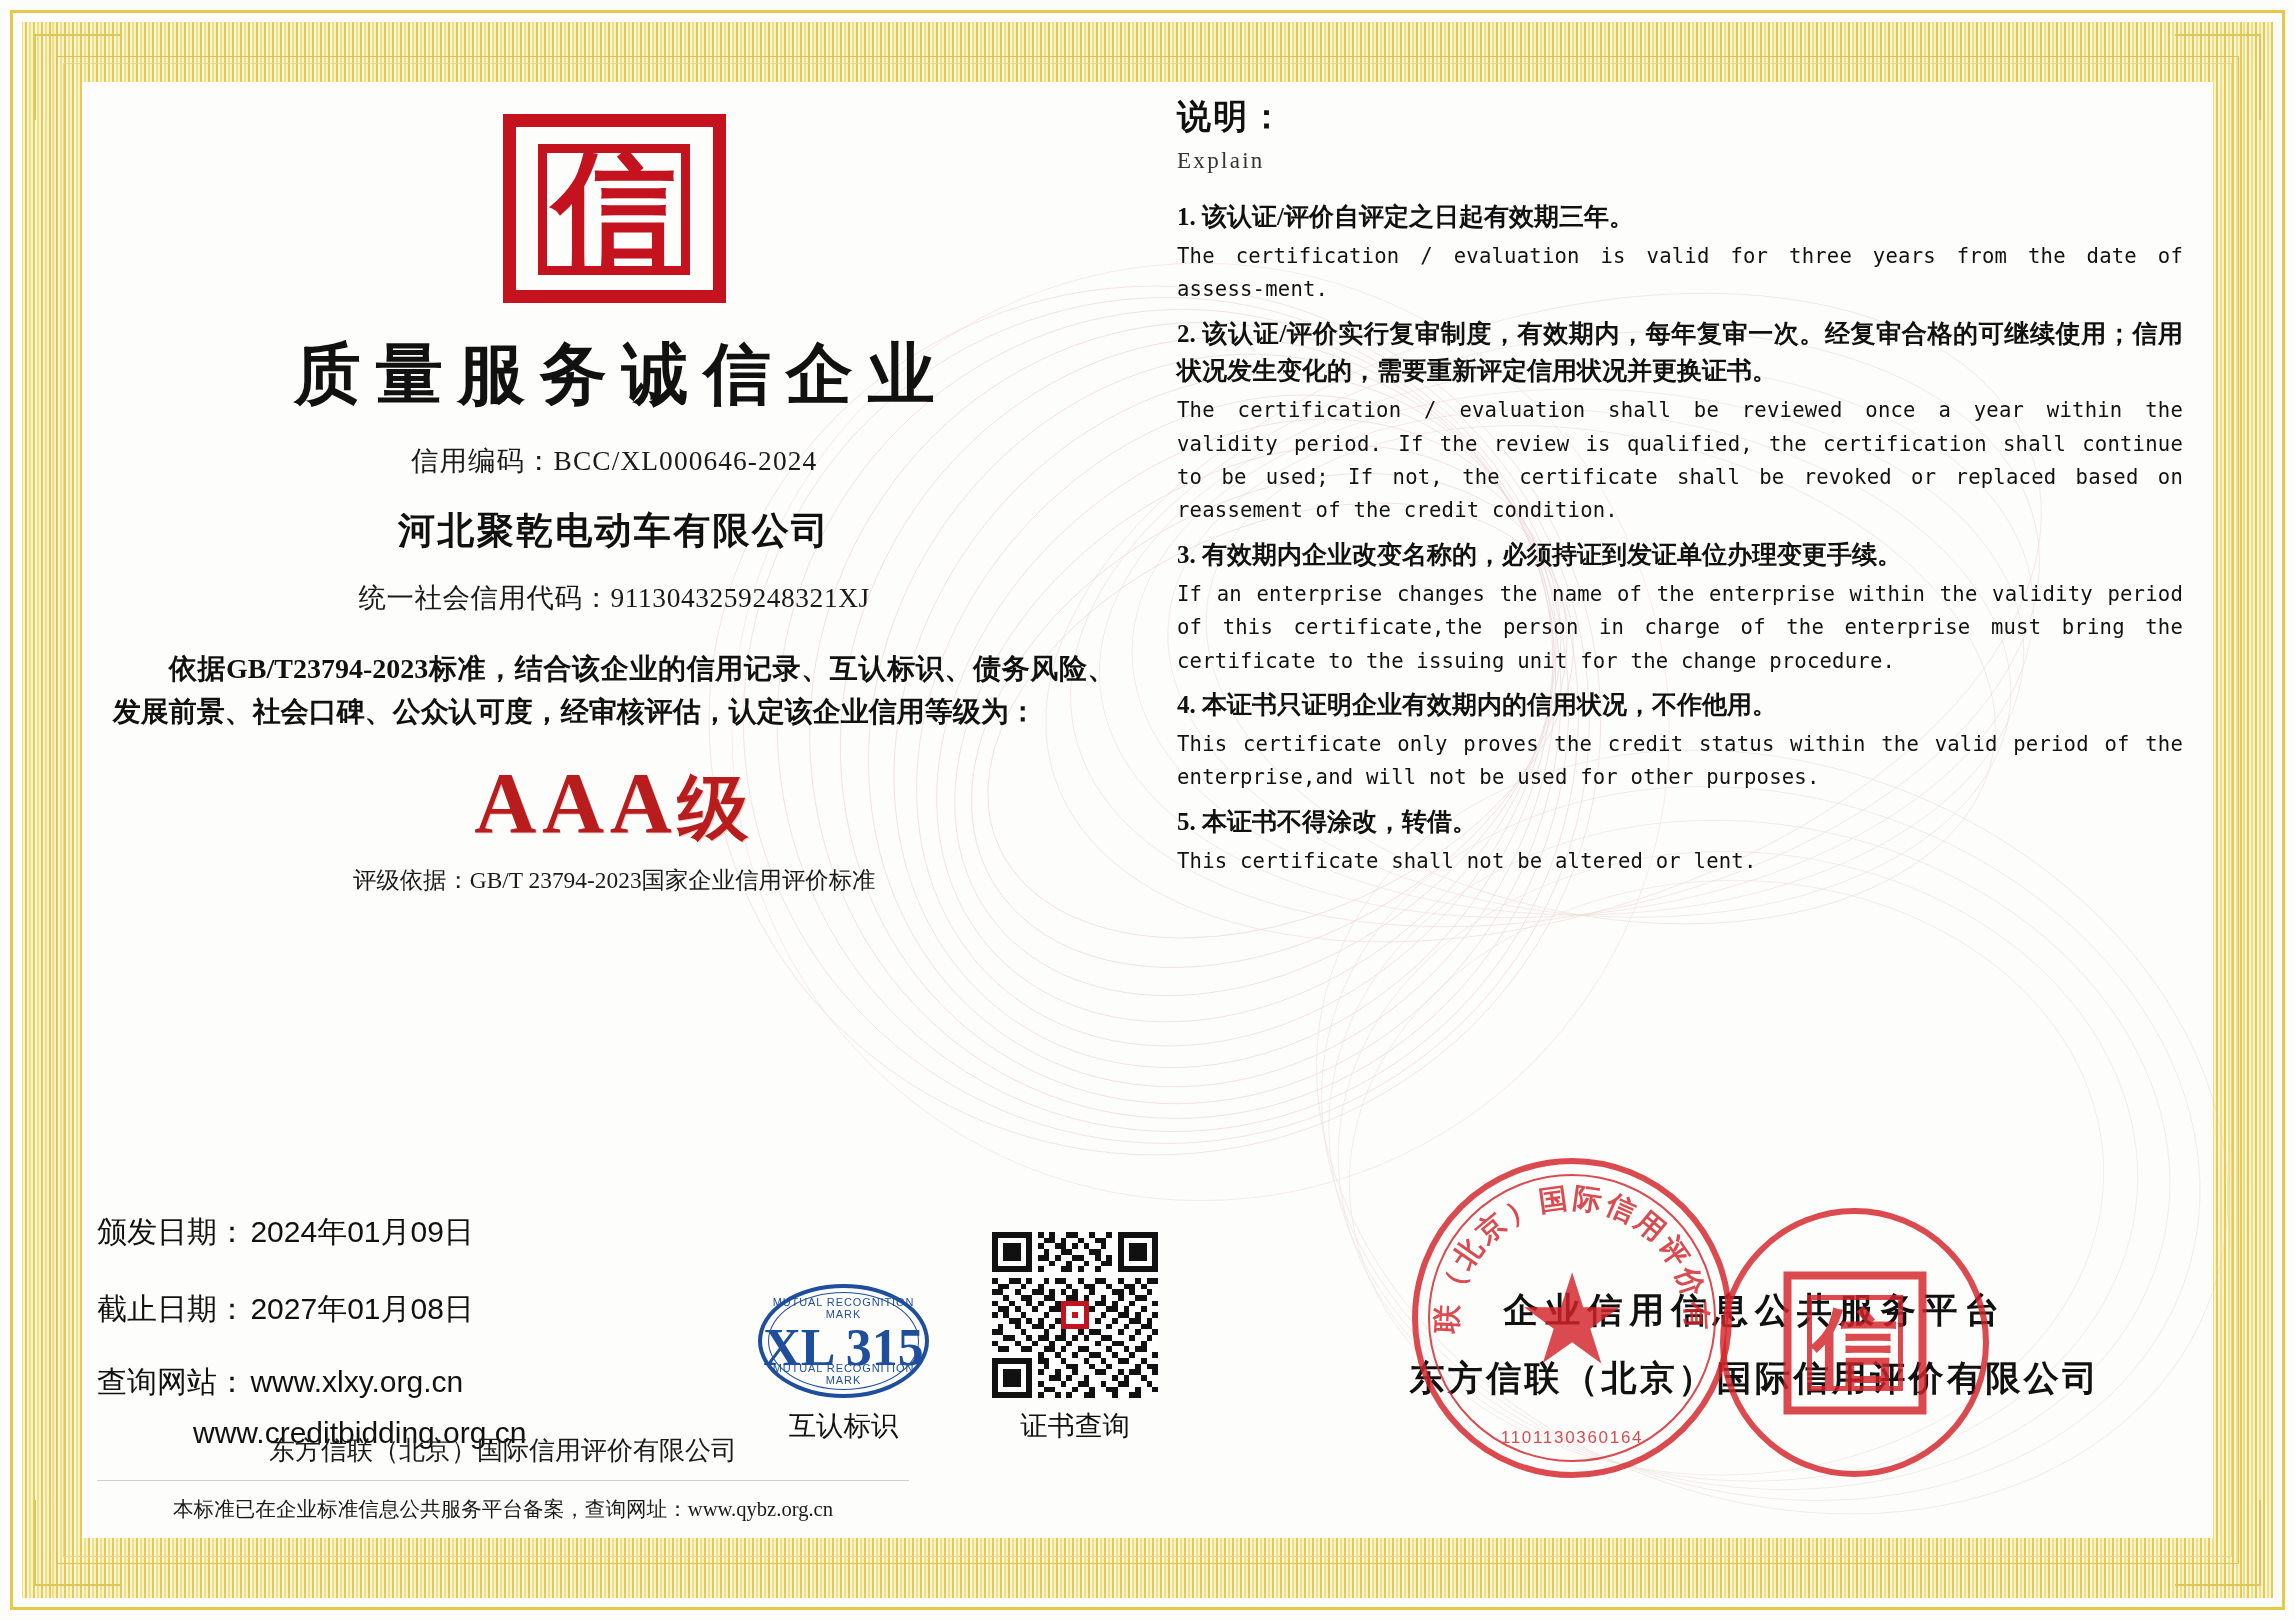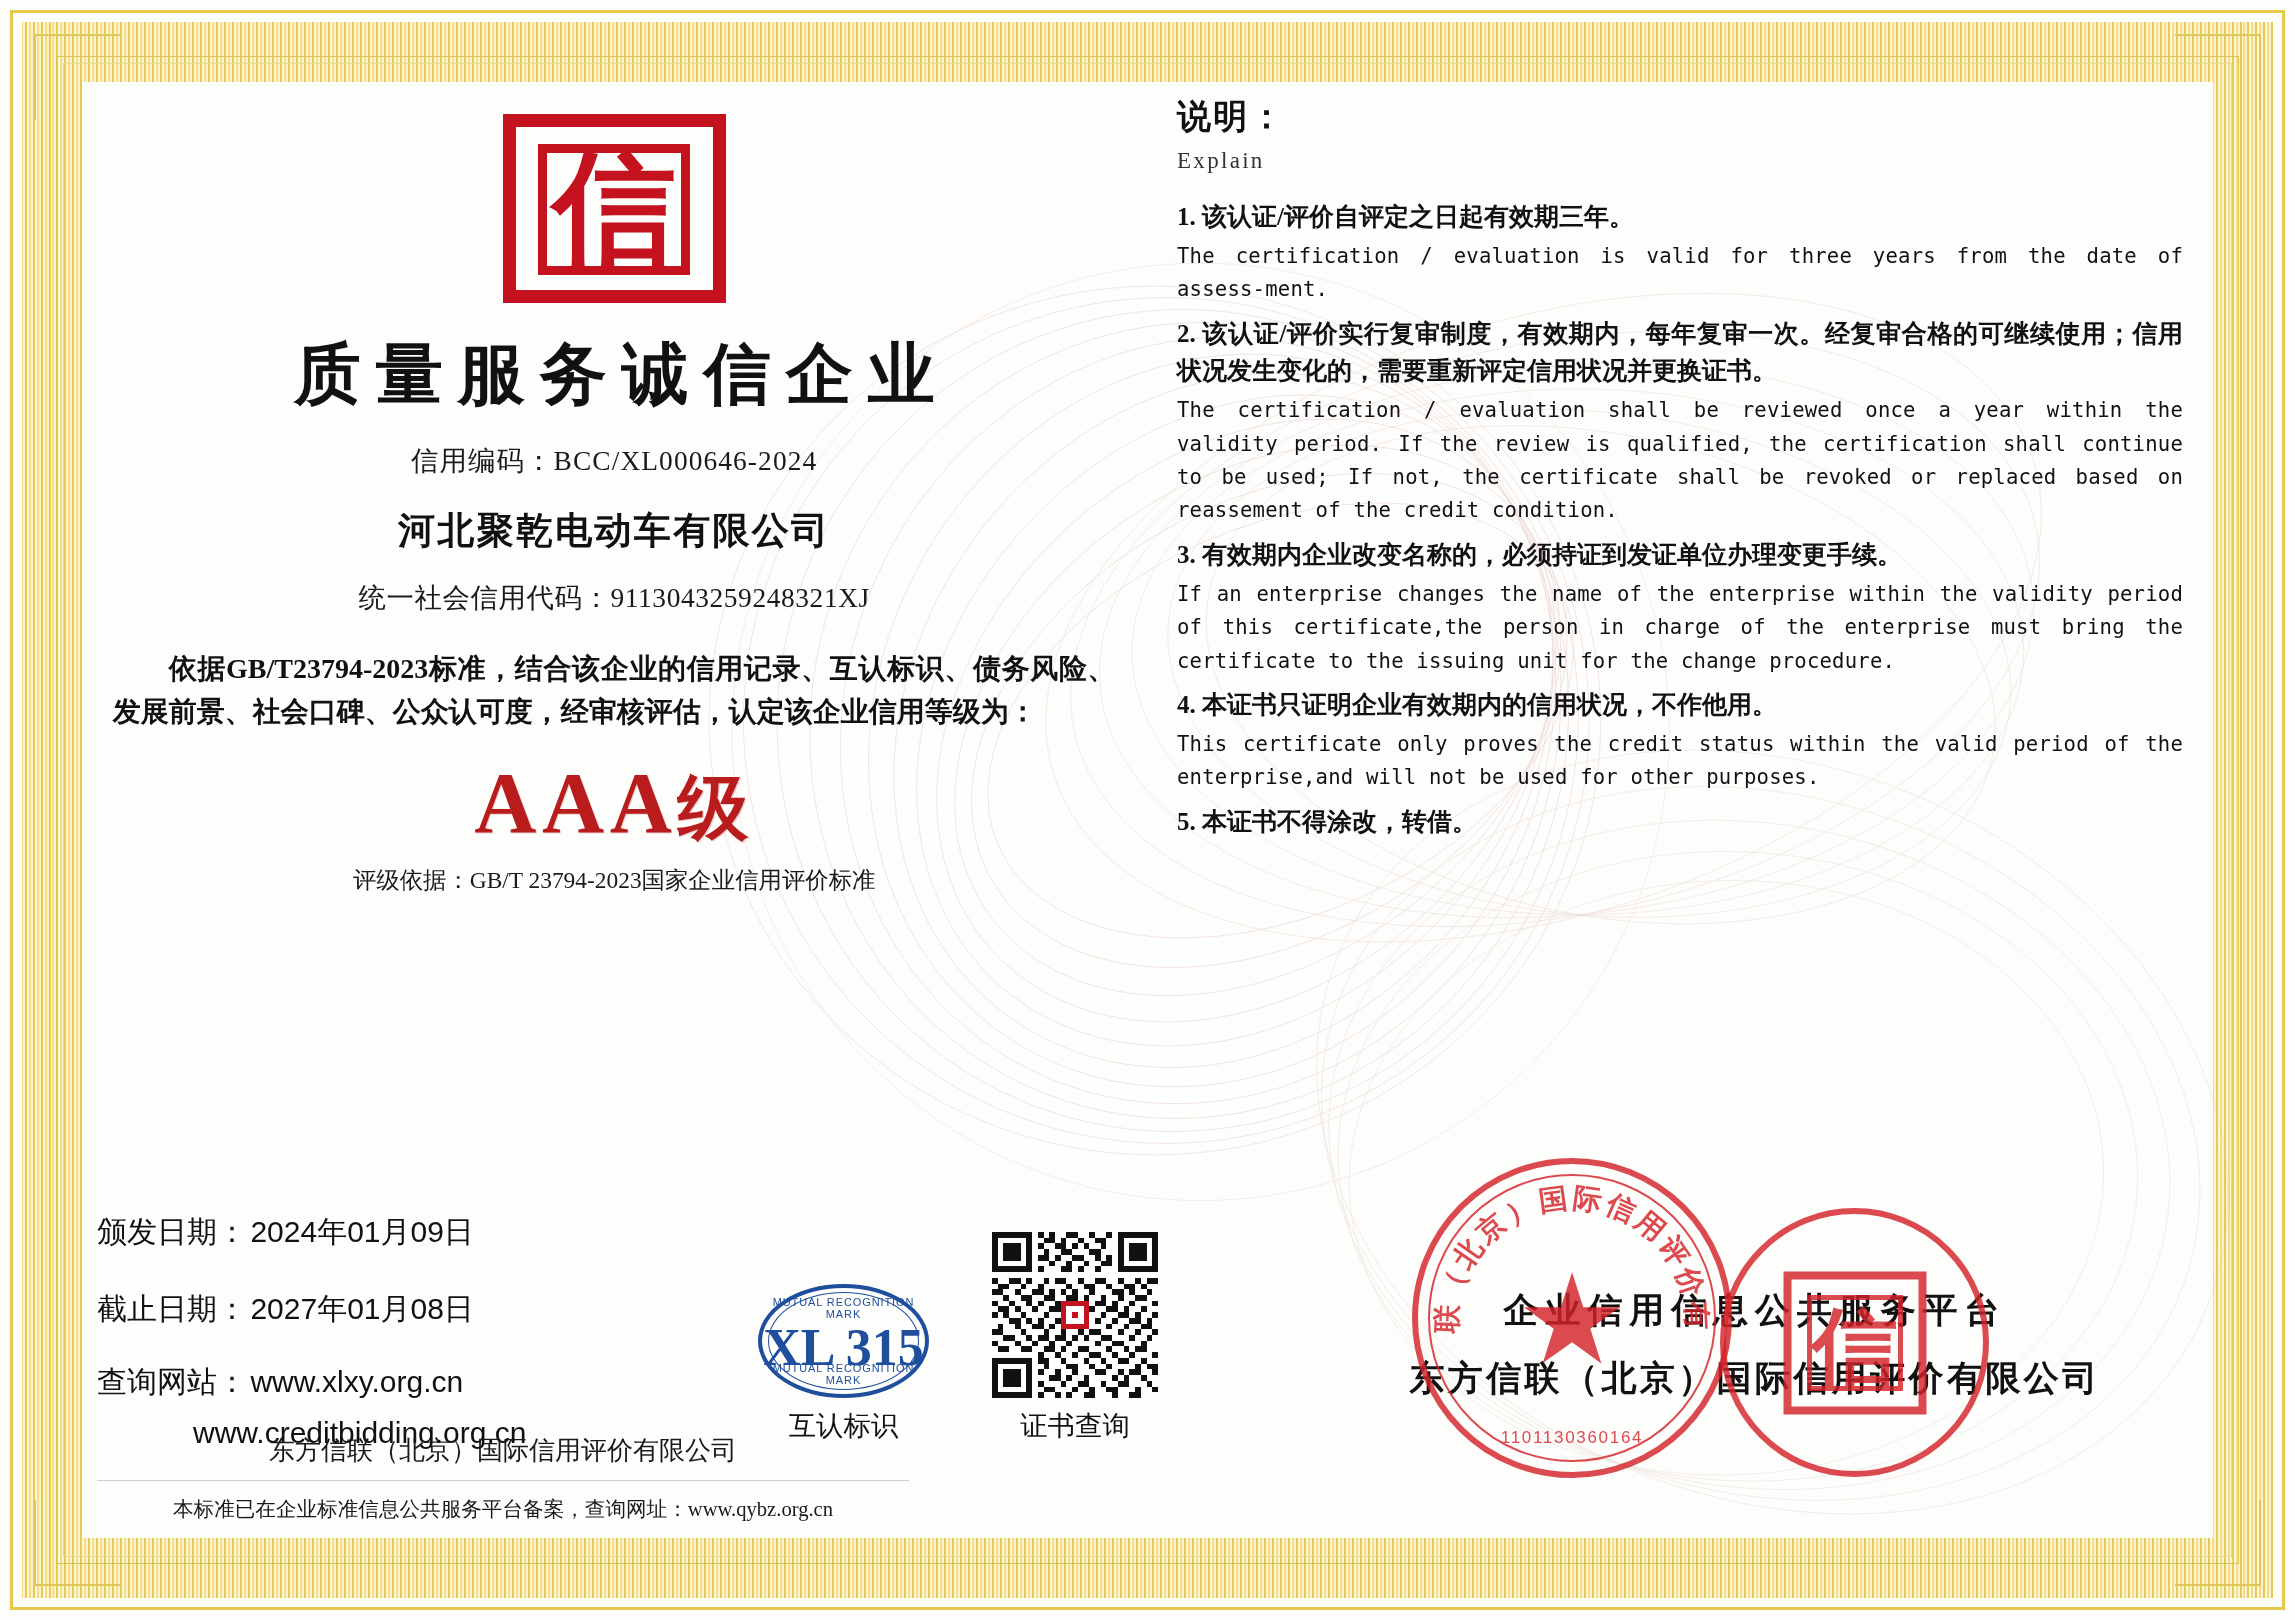--- a/index.html
+++ b/index.html
@@ -626,20 +626,21 @@
       <div class="explain-list">
         <div class="item-cn">1. 该认证/评价自评定之日起有效期三年。</div>
         <div class="item-en">The certification / evaluation is valid for three years from the date of assess-ment.</div>
         <div class="item-cn">2. 该认证/评价实行复审制度，有效期内，每年复审一次。经复审合格的可继续使用；信用状况发生变化的，需要重新评定信用状况并更换证书。</div>
         <div class="item-en">The certification / evaluation shall be reviewed once a year within the validity period. If the review is qualified,  the certification shall continue to be used; If not, the certificate shall be revoked or replaced based on reassement of the credit condition.</div>
         <div class="item-cn">3. 有效期内企业改变名称的，必须持证到发证单位办理变更手续。</div>
         <div class="item-en">If an enterprise changes the name of the enterprise within the validity period of this certificate,the person in charge of the enterprise must bring the certificate to the issuing unit for the change procedure.</div>
         <div class="item-cn">4. 本证书只证明企业有效期内的信用状况，不作他用。</div>
         <div class="item-en">This certificate only proves the credit status within the valid period of the enterprise,and will not be used for other purposes.</div>
         <div class="item-cn">5. 本证书不得涂改，转借。</div>
+        <div class="item-en">This certificate shall not be altered or lent.</div>
       </div>
     </div>
   </div>
 
   <div class="platform">企业信用信息公共服务平台</div>
   <div class="issuer">东方信联（北京）国际信用评价有限公司</div>
 
   <div class="seal seal-left">
     <div class="inner-ring"></div>
     <div class="seal-arc">

